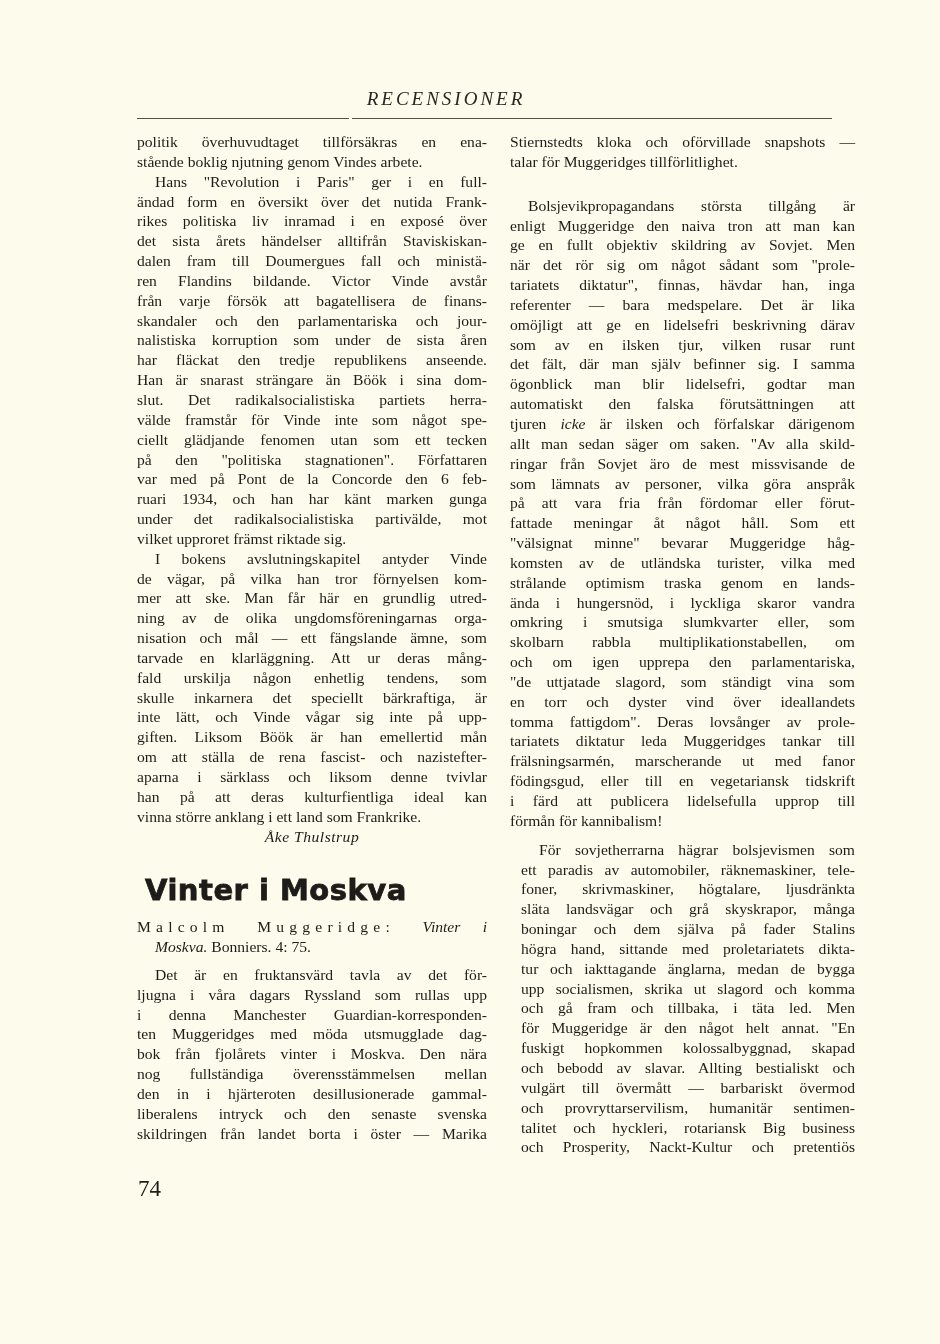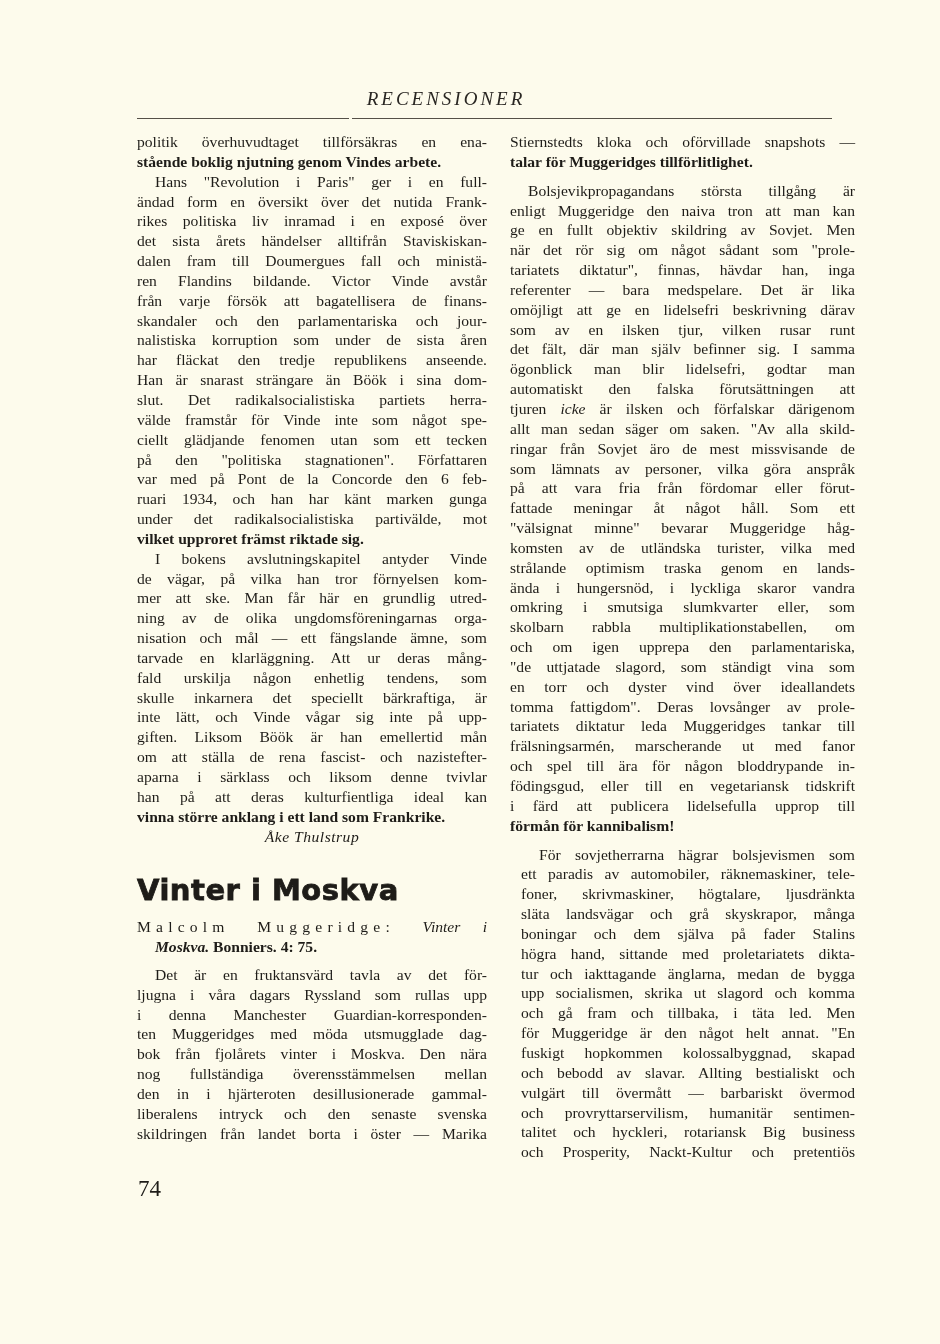--- a/index.html
+++ b/index.html
@@ -20,25 +20,25 @@
   .rule {
     position: absolute; top: 118px; height: 1px; background: #555048;
   }
   .col {
     position: absolute; top: 132px; width: 350px;
     font-size: 15.6px; line-height: 19.85px;
     text-align: justify;
   }
   .col p { margin: 0; }
   .col .line { display: block; text-align: justify; text-align-last: justify; white-space: nowrap; }
-  .col .line.last { text-align-last: left; font-weight: bold; }
+  .col .line.last { text-align-last: left; }
   .signature { text-align: center; font-style: italic; letter-spacing: 0.5px; }
   .heading {
     font-family: "DejaVu Sans", sans-serif; font-weight: 900;
-    font-size: 29px; letter-spacing: 0.5px; margin: 0;
+    font-size: 29px; letter-spacing: 0.5px; margin: 8px;
     -webkit-text-stroke: 0.8px #1e1c18;
   }
   .byline { letter-spacing: 5.2px; margin-top: 12px; }
   .byline i { letter-spacing: 0; }
   .page-number {
     position: absolute; left: 138px; top: 1176px;
     font-size: 23px;
   }
 </style>
 </head>
@@ -106,21 +106,21 @@
       <span class="line">den in i hjärteroten desillusionerade gammal-</span>
       <span class="line">liberalens intryck och den senaste svenska</span>
       <span class="line">skildringen från landet borta i öster — Marika</span>
     </p>
   </div>
 <div class="col" id="right-col" style="left:510px;width:345px;">
     <p>
       <span class="line">Stiernstedts kloka och oförvillade snapshots —</span>
       <span class="line last">talar för Muggeridges tillförlitlighet.</span>
     </p>
-    <p style="margin-top: 9px;">
+    <p style="margin-top: 24px;">
       <span class="line" style="padding-left: 18px;">Bolsjevikpropagandans största tillgång är</span>
       <span class="line">enligt Muggeridge den naiva tron att man kan</span>
       <span class="line">ge en fullt objektiv skildring av Sovjet. Men</span>
       <span class="line">när det rör sig om något sådant som "prole-</span>
       <span class="line">tariatets diktatur", finnas, hävdar han, inga</span>
       <span class="line">referenter — bara medspelare. Det är lika</span>
       <span class="line">omöjligt att ge en lidelsefri beskrivning därav</span>
       <span class="line">som av en ilsken tjur, vilken rusar runt</span>
       <span class="line">det fält, där man själv befinner sig. I samma</span>
       <span class="line">ögonblick man blir lidelsefri, godtar man</span>
@@ -136,21 +136,20 @@
       <span class="line">strålande optimism traska genom en lands-</span>
       <span class="line">ända i hungersnöd, i lyckliga skaror vandra</span>
       <span class="line">omkring i smutsiga slumkvarter eller, som</span>
       <span class="line">skolbarn rabbla multiplikationstabellen, om</span>
       <span class="line">och om igen upprepa den parlamentariska,</span>
       <span class="line">"de uttjatade slagord, som ständigt vina som</span>
       <span class="line">en torr och dyster vind över ideallandets</span>
       <span class="line">tomma fattigdom". Deras lovsånger av prole-</span>
       <span class="line">tariatets diktatur leda Muggeridges tankar till</span>
       <span class="line">frälsningsarmén, marscherande ut med fanor</span>
-      <span class="line">och spel till ära för någon bloddrypande in-</span>
       <span class="line">födingsgud, eller till en vegetariansk tidskrift</span>
       <span class="line">i färd att publicera lidelsefulla upprop till</span>
       <span class="line last">förmån för kannibalism!</span>
     </p>
     <p style="margin-top: 9px; margin-left: 11px;">
       <span class="line" style="padding-left: 18px;">För sovjetherrarna hägrar bolsjevismen som</span>
       <span class="line">ett paradis av automobiler, räknemaskiner, tele-</span>
       <span class="line">foner, skrivmaskiner, högtalare, ljusdränkta</span>
       <span class="line">släta landsvägar och grå skyskrapor, många</span>
       <span class="line">boningar och dem själva på fader Stalins</span>

